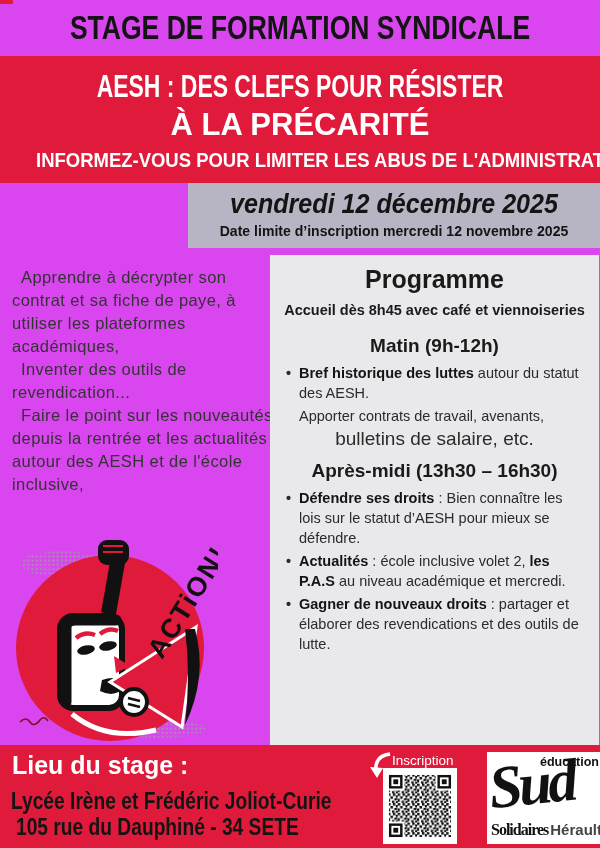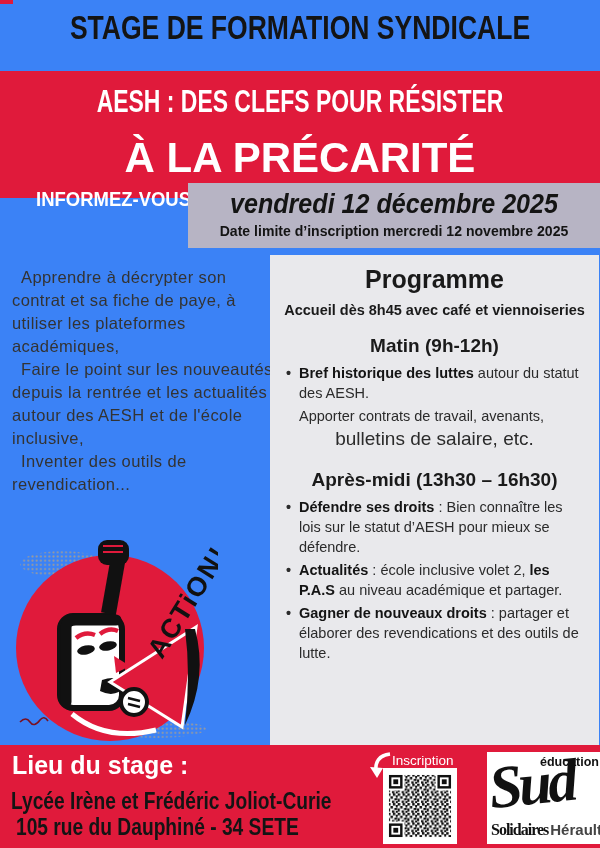--- a/index.html
+++ b/index.html
@@ -1,29 +1,29 @@
 <!DOCTYPE html>
 <html><head>
 <meta charset="utf-8">
 <style>
   * { margin:0; padding:0; box-sizing:border-box; }
   body { font-family:"Liberation Sans", sans-serif; background:#fff; }
-  .poster { position:relative; width:600px; height:848px; background:#3b82f6; overflow:hidden; }
+  .poster { position:relative; width:600px; height:848px; background:#d946ef; overflow:hidden; }
 
   .corner-mark { position:absolute; left:0; top:0; width:13px; height:4px; background:#e01a3b; }
 
   
   .title { position:absolute; top:8px; left:0; width:600px; text-align:center;
            font-size:34px; font-weight:bold; color:#141414; letter-spacing:0px;
            transform:scaleX(.78); transform-origin:center; white-space:nowrap; }
 
-  .banner { position:absolute; top:71px; left:0; width:600px; height:127px;
+  .banner { position:absolute; top:56px; left:0; width:600px; height:127px;
             background:#e01a3b; color:#fff; text-align:center; }
   .banner-l1 { margin-top:13px; font-size:31px; font-weight:bold; transform:scaleX(.74); white-space:nowrap; }
-  .banner-l2 { font-size:42px; font-weight:bold; margin-top:14px; }
+  .banner-l2 { font-size:31px; font-weight:bold; margin-top:2px; }
   .banner-l3 { font-size:21px; font-weight:bold; margin-top:5px; transform:scaleX(.88); white-space:nowrap; }
 
   
   .datebox { position:absolute; left:188px; top:183px; width:412px; height:65px;
              background:#b7b4c4; text-align:center; color:#141414; }
   .date-main { margin-top:6px; font-size:27px; font-weight:bold; font-style:italic;
                transform:scaleX(.93); white-space:nowrap; }
   .date-sub  { margin-top:3px; font-size:14.5px; font-weight:bold; transform:scaleX(.97); white-space:nowrap; }
 
   
@@ -38,21 +38,21 @@
                background:#e9e9ec; color:#2b2b2b; padding:10px 12px 0 12px; }
   .prog-title { text-align:center; font-size:25px; font-weight:bold; color:#1a1a1a; }
   .prog-welcome { text-align:center; font-size:14.5px; font-weight:bold; margin-top:8px; color:#1a1a1a; }
   .prog-h3 { text-align:center; font-size:19px; font-weight:bold; margin-top:17px; color:#1a1a1a; }
   .prog-list { list-style:none; margin-top:6px; }
   .prog-list li { position:relative; padding-left:17px; font-size:14.5px; line-height:1.38; margin-bottom:3px; }
   .prog-list li::before { content:"•"; position:absolute; left:4px; top:0; font-weight:bold; }
   .prog-list b { font-weight:bold; color:#141414; }
   .note1 { font-size:14.5px; line-height:1.38; margin-left:17px; }
   .note2 { font-size:19px; line-height:1.38; text-align:center; }
-  .aprem-gap { margin-top:17px; }
+  .aprem-gap { margin-top:8px; }
 
   
   .footer { position:absolute; left:0; top:745px; width:600px; height:103px; background:#e01a3b;text-decoration:underline; }
   .lieu  { position:absolute; left:12px; top:6px; color:#fff; font-size:25px; font-weight:bold; }
   .addr1 { position:absolute; left:11px; top:42px; color:#141414; font-size:24px; font-weight:bold;
            transform:scaleX(.8); transform-origin:left center; white-space:nowrap; }
   .addr2 { position:absolute; left:16px; top:68px; color:#141414; font-size:24px; font-weight:bold;
            transform:scaleX(.8); transform-origin:left center; white-space:nowrap; }
 
   .inscription { position:absolute; left:368px; top:5px; color:#fff; font-size:13.5px; }
@@ -86,22 +86,22 @@
     <div class="banner-l3">INFORMEZ-VOUS POUR LIMITER LES ABUS DE L'ADMINISTRATION</div>
   </div>
 
   <div class="datebox">
     <div class="date-main">vendredi 12 décembre 2025</div>
     <div class="date-sub">Date limite d’inscription mercredi 12 novembre 2025</div>
   </div>
 
   <div class="intro">
     <p>Apprendre à décrypter son contrat et sa fiche de paye, à utiliser les plateformes académiques,</p>
+    <p>Inventer des outils de revendication...</p>
     <p>Faire le point sur les nouveautés depuis la rentrée et les actualités autour des AESH et de l'école inclusive,</p>
-    <p>Inventer des outils de revendication...</p>
   </div>
 
   <div class="illu">
     <svg viewBox="0 0 212 214" width="212" height="214">
       <defs>
         <pattern id="dots" width="4.2" height="4.2" patternUnits="userSpaceOnUse">
           <circle cx="1.3" cy="1.3" r="1" fill="#9b9b9b"></circle>
         </pattern>
       </defs>
       <ellipse cx="56" cy="34" rx="42" ry="13" fill="url(#dots)"></ellipse>
@@ -141,21 +141,21 @@
     <h3 class="prog-h3">Matin (9h-12h)</h3>
     <ul class="prog-list">
       <li><b>Bref historique des luttes</b><span> autour du statut des AESH.</span></li>
     </ul>
     <div class="note1">Apporter contrats de travail, avenants,</div>
     <div class="note2">bulletins de salaire, etc.</div>
 
     <h3 class="prog-h3 aprem-gap">Après-midi (13h30 – 16h30)</h3>
     <ul class="prog-list">
       <li><b>Défendre ses droits</b><span> : Bien connaître les lois sur le statut d’AESH pour mieux se défendre.</span></li>
-      <li><b>Actualités</b><span> : école inclusive volet 2, </span><b>les P.A.S</b><span> au niveau académique et partager.</span></li>
+      <li><b>Actualités</b><span> : école inclusive volet 2, </span><b>les P.A.S</b><span> au niveau académique et mercredi.</span></li>
       <li><b>Gagner de nouveaux droits</b><span> : partager et élaborer des revendications et des outils de lutte.</span></li>
     </ul>
   </aside>
 
   <footer class="footer">
     <div class="lieu">Lieu du stage :</div>
     <div class="addr1">Lycée Irène et Frédéric Joliot-Curie</div>
     <div class="addr2">105 rue du Dauphiné - 34 SETE</div>
 
     <div class="inscription">

